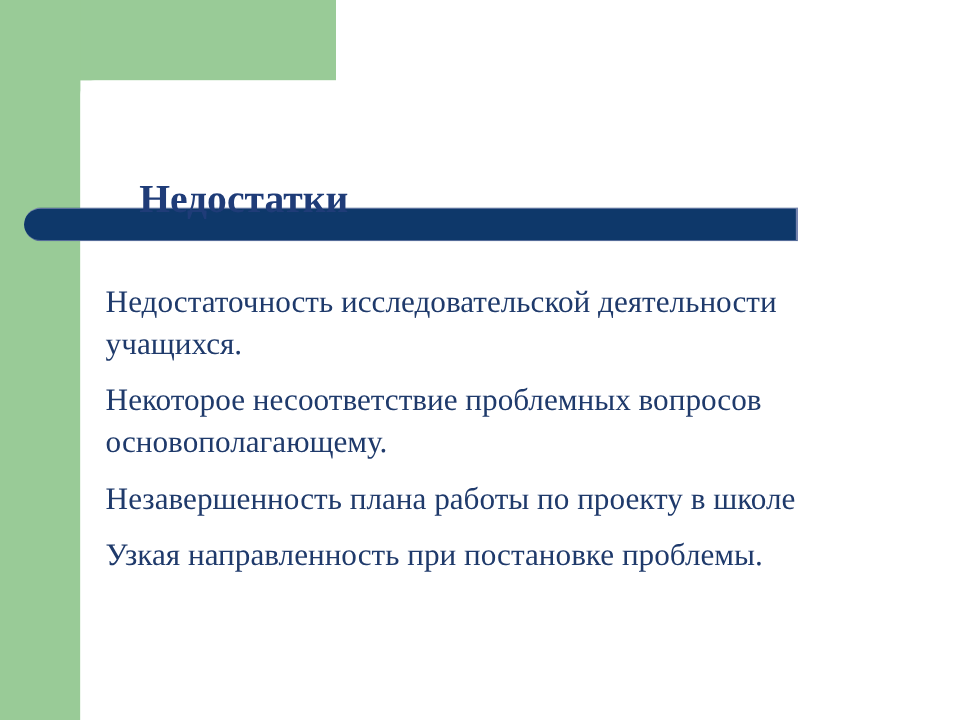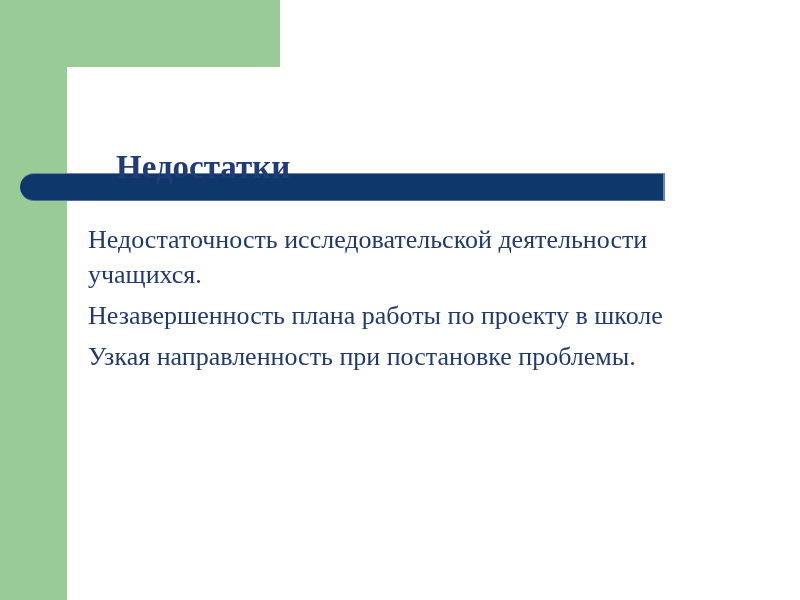--- a/index.html
+++ b/index.html
@@ -56,31 +56,32 @@
   }
   .body-text {
     position: absolute;
     left: 88px; top: 222px;
     width: 640px;
     font-size: 26px;
     line-height: 35px;
     color: #1f3a6b;
   }
   .body-text p {
-    margin: 0 0 6px 0;
+    margin: 12px 0 6px 0;
   }
 </style>
 </head>
 <body>
 
 <div class="green-top"></div>
 <div class="green-left"></div>
 <div class="content-panel"></div>
 
 <div class="title-bar"></div>
 
 <h1 class="slide-title">Недостатки</h1>
 
 <div class="body-text">
   <p>Недостаточность исследовательской деятельности учащихся.</p>
+  <p>Некоторое несоответствие проблемных вопросов основополагающему.</p>
   <p>Незавершенность плана работы по проекту в школе</p>
   <p>Узкая направленность при постановке проблемы.</p>
 </div>
 
 </body></html>

